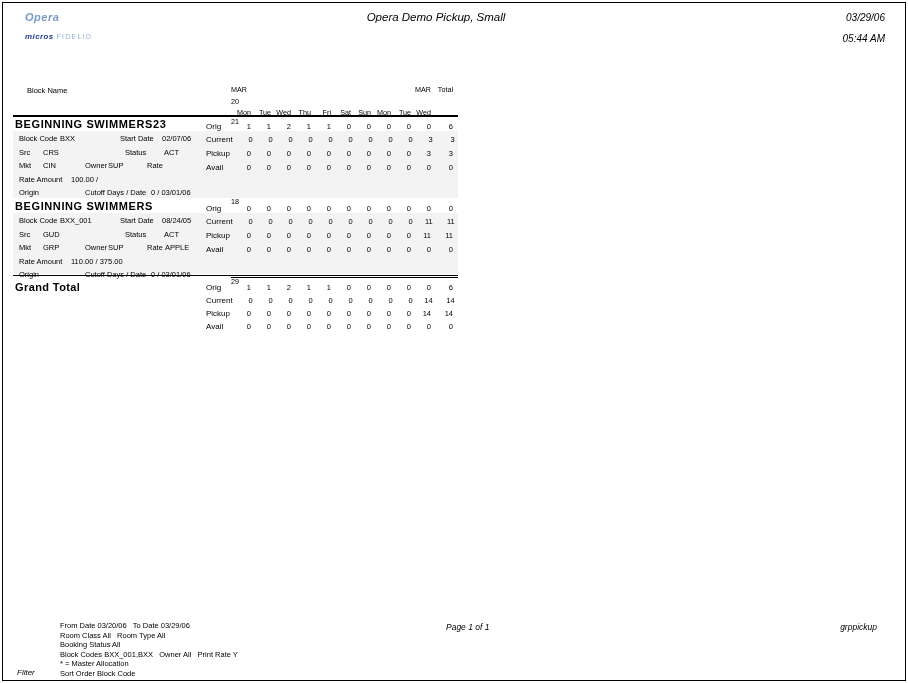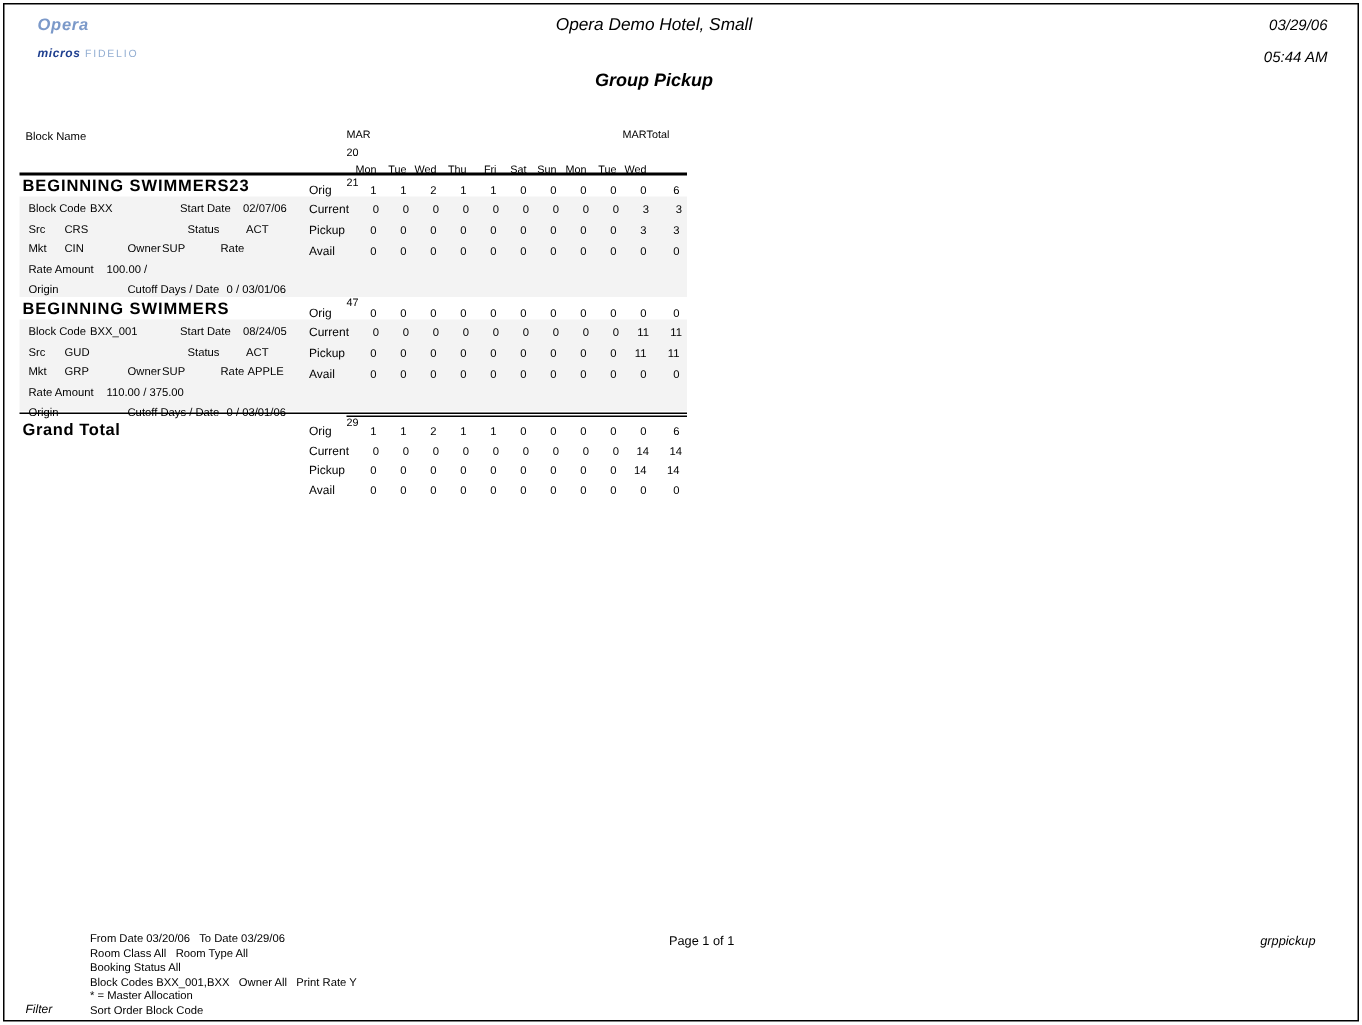--- a/index.html
+++ b/index.html
@@ -11,28 +11,28 @@
   .logo-opera{font-size:11px;font-style:italic;font-weight:bold;color:#7b99c9;letter-spacing:.5px;}
   .logo-row{margin-top:3px;white-space:nowrap;}
   .logo-micros{font-size:8px;font-weight:bold;font-style:italic;color:#1f3f8f;letter-spacing:.4px;}
   .logo-fidelio{font-size:7px;color:#93aed2;letter-spacing:1.2px;margin-left:3px;}
   .hotel-name{position:absolute;left:0;top:8px;width:866px;text-align:center;font-style:italic;font-size:11.5px;}
   .run-date{position:absolute;right:20px;top:9px;font-style:italic;font-size:10px;}
   .run-time{position:absolute;right:20px;top:30px;font-style:italic;font-size:10px;}
   .report-title{position:absolute;left:0;top:43px;width:866px;text-align:center;font-style:italic;font-weight:bold;font-size:12px;}
 
   
-  .block-name-hdr{position:absolute;left:14px;top:83px;font-size:7.5px;text-align:right;}
+  .block-name-hdr{position:absolute;left:24px;top:83px;font-size:7.5px;text-align:right;}
   .hrow{position:absolute;left:228px;display:flex;font-size:7.2px;line-height:9px;}
   #month-row{top:82px;}
   #day-row{top:93.5px;flex-direction:column;}
   #dow-row{top:104.5px;}
   .hc{flex:0 0 20px;text-align:right;white-space:nowrap;}
   .hc.left{text-align:left;}
-  .hct{flex:0 0 22px;}
+  .hct{flex:0 0 22px;text-align:right;}
   .hline-thick{position:absolute;left:10px;top:111.5px;width:445px;height:2px;background:#000;}
 
   
   .block-sec{position:absolute;left:0;width:455px;}
   .sec-bg{position:absolute;left:10px;top:14px;right:0;bottom:1px;background:#f3f3f3;}
   .sec-title{position:absolute;left:12px;top:1px;font-size:11px;font-weight:bold;letter-spacing:.6px;white-space:nowrap;}
   .drow{position:absolute;left:0;width:455px;height:13px;font-size:7.5px;line-height:10px;}
   .dspan{position:absolute;top:0;white-space:nowrap;}
 
   .stats{position:absolute;left:203px;top:3px;}
@@ -45,38 +45,37 @@
   .gt-line-full{position:absolute;left:10px;top:272px;width:445px;height:1px;background:#000;}
   .gt-line-stats{position:absolute;left:228px;top:274px;width:227px;height:1px;background:#000;}
   #grand-sec{top:276px;height:56px;}
   .gt-title{position:absolute;left:12px;top:2px;font-size:11px;font-weight:bold;letter-spacing:.4px;}
   #grand-sec .stats{top:2px;}
   #grand-sec .srow{height:13px;}
 
   
   .filter-label{position:absolute;left:14px;top:619px;font-size:8px;font-style:italic;margin-top:46px;}
   .filter-lines{position:absolute;left:57px;top:618px;font-size:7.5px;line-height:9.55px;white-space:pre;}
-  .page-info{position:absolute;left:443px;top:619px;font-size:8.5px;}
+  .page-info{position:absolute;left:443px;top:619px;font-size:8.5px;font-style:italic;}
   .report-code{position:absolute;right:28px;top:619px;font-size:8.5px;font-style:italic;}
 </style>
 </head>
 <body>
 
 <div class="page">
 
   <div class="logo">
     <div class="logo-opera">Opera</div>
     <div class="logo-row">
       <span class="logo-micros">micros</span><span class="logo-fidelio">FIDELIO</span>
     </div>
   </div>
-  <div class="hotel-name">Opera Demo Hotel, Small</div>
+  <div class="hotel-name">Opera Demo Pickup, Small</div>
   <div class="run-date">03/29/06</div>
   <div class="run-time">05:44 AM</div>
-  <div class="report-title">Group Pickup</div>
 
   <div class="block-name-hdr">Block Name</div>
   <div class="hrow" id="month-row">
       <span class="hc left">MAR</span>
       <span class="hc"></span>
       <span class="hc"></span>
       <span class="hc"></span>
       <span class="hc"></span>
       <span class="hc"></span>
       <span class="hc"></span>
@@ -84,21 +83,21 @@
       <span class="hc"></span>
       <span class="hc">MAR</span>
       <span class="hct">Total</span>
     </div>
   <div class="hrow" id="day-row">
       <span class="hc">20</span>
       <span class="hc">21</span>
       <span class="hc">22</span>
       <span class="hc">23</span>
       <span class="hc">24</span>
-      <span class="hc">47</span>
+      <span class="hc">18</span>
       <span class="hc">26</span>
       <span class="hc">27</span>
       <span class="hc">28</span>
       <span class="hc">29</span>
       <span class="hct"></span>
     </div>
   <div class="hrow" id="dow-row">
       <span class="hc">Mon</span>
       <span class="hc">Tue</span>
       <span class="hc">Wed</span>

